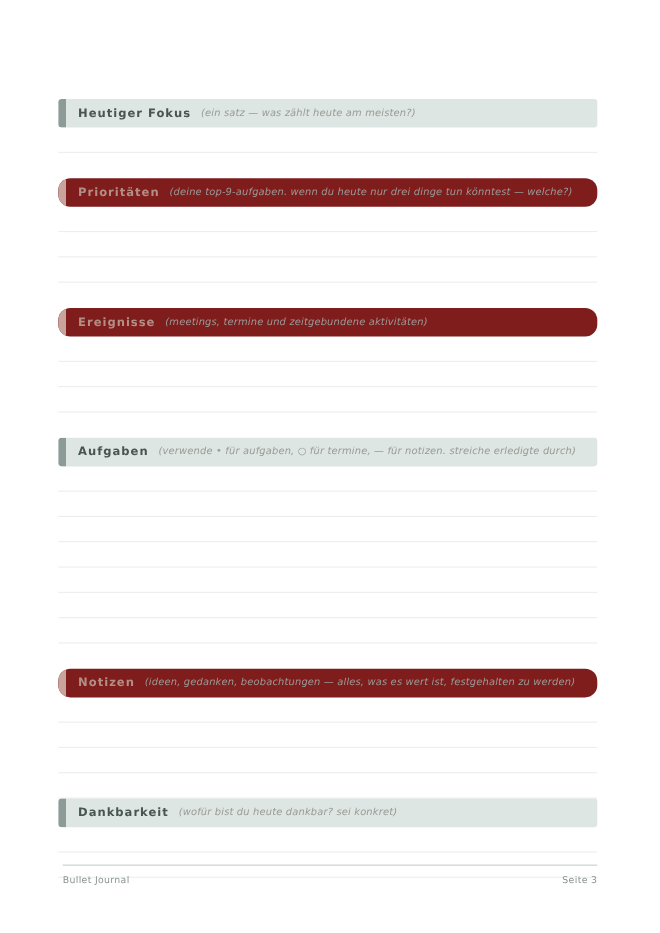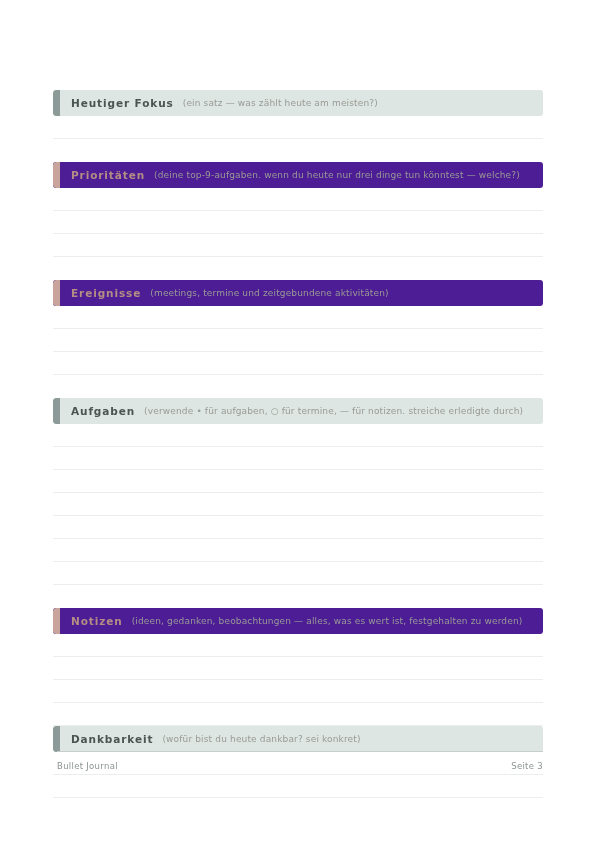--- a/index.html
+++ b/index.html
@@ -79,50 +79,51 @@
     border-radius: 3px 0 0 3px;
   }
   .sec-title {
     font-size: 10.5px;
     font-weight: 700;
     letter-spacing: 0.9px;
     white-space: nowrap;
   }
   .sec-hint {
     font-size: 9px;
+    font-style: italic;
     color: #9a9a96;
     margin-left: 9px;
     letter-spacing: 0.15px;
     white-space: nowrap;
     overflow: hidden;
   }
 
   
   .theme-green .sec-head   { background: #dde6e2; text-align: center; }
   .theme-green .sec-accent { background: #8c9b97; }
   .theme-green .sec-title  { color: #4a5552; }
 
   
-  .theme-rose .sec-head    { background: #4c1d95; }
+  .theme-rose .sec-head    { background: #7f1d1d; border-radius: 11px; }
   .theme-rose .sec-accent  { background: #c9a49c; }
   .theme-rose .sec-title   { color: #b48d85; }
 
   
   .sec-lines { padding-top: 0; }
   .rule-line {
     height: 22px;
     border-bottom: 1px solid #eceded;
   }
   .sec-gap { height: 23px; }
 
   
   .footer {
     position: absolute;
     left: 57px;
-    top: 751px;
+    top: 786px;
     width: 486px;
   }
   .footer-rule {
     height: 0;
     border-top: 1px solid #c9cdcc;
   }
   .footer-row {
     display: flex;
     justify-content: space-between;
     align-items: center;

